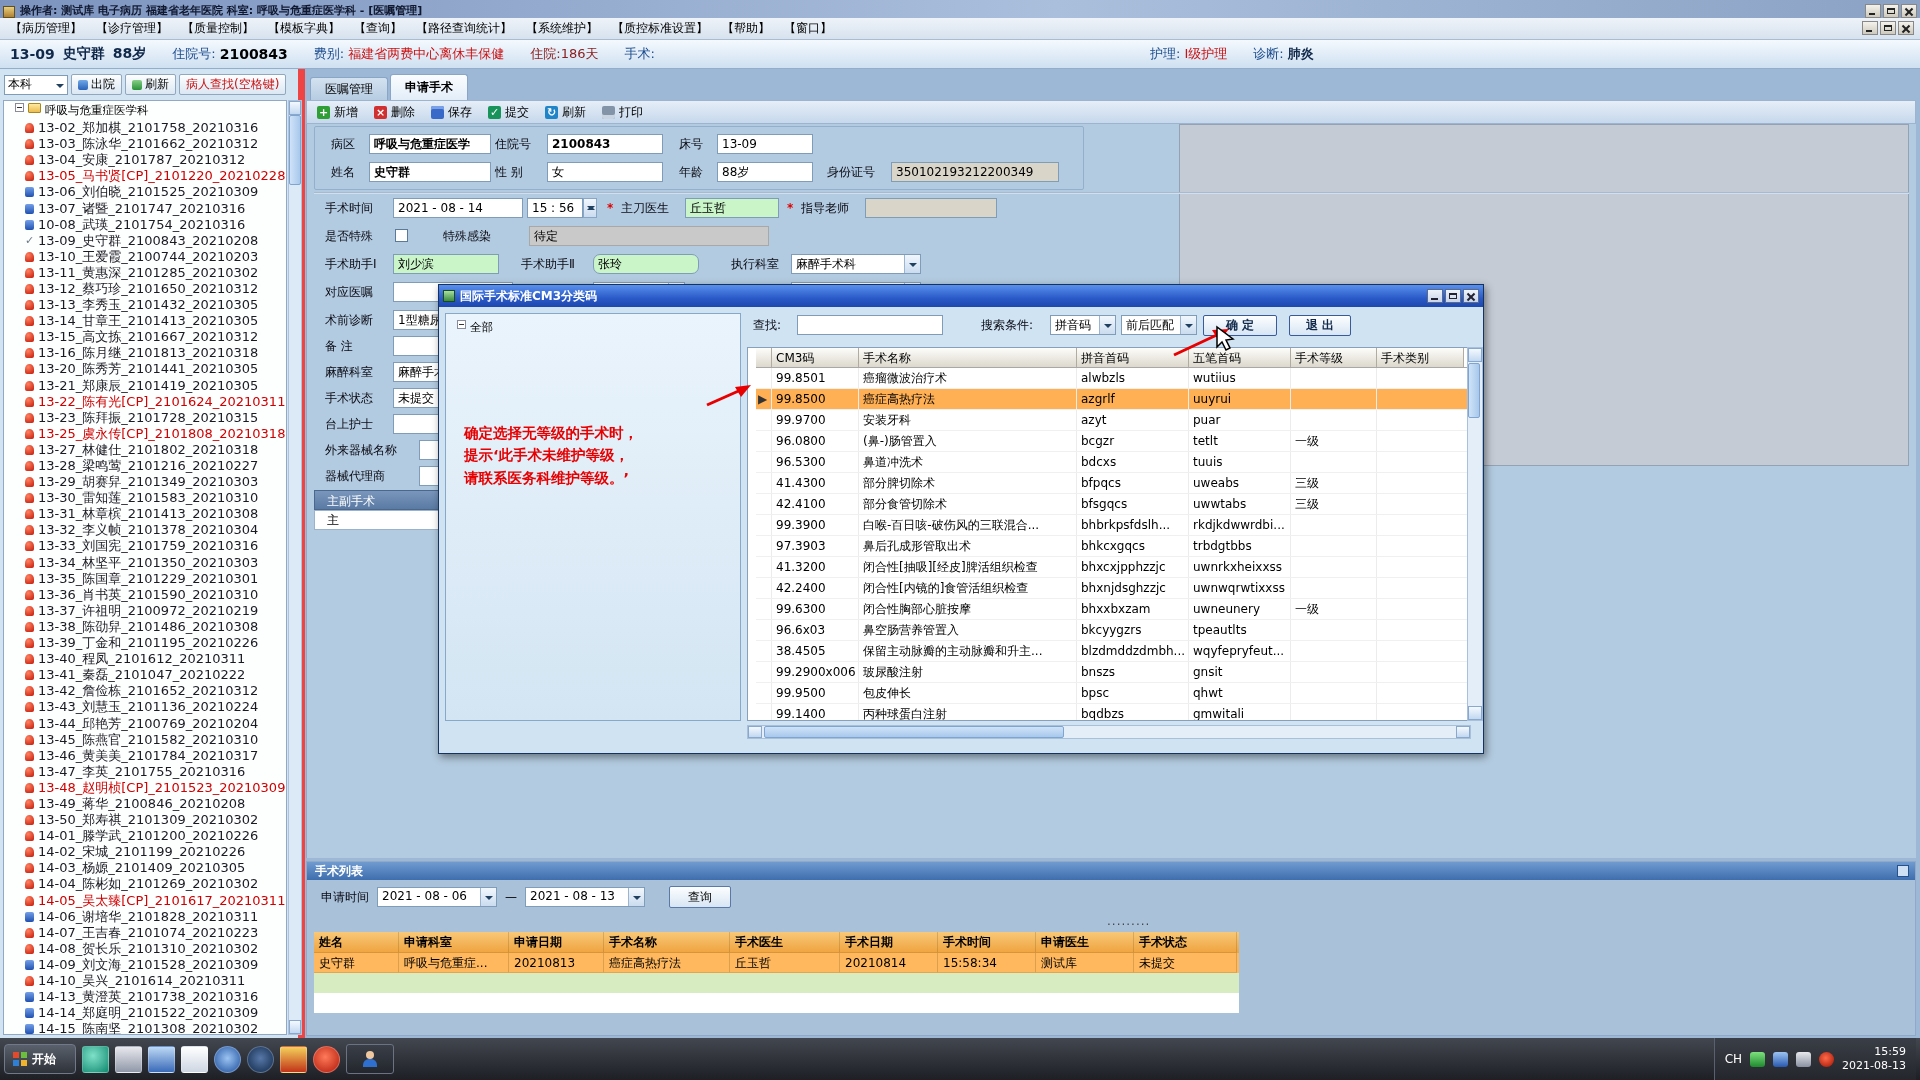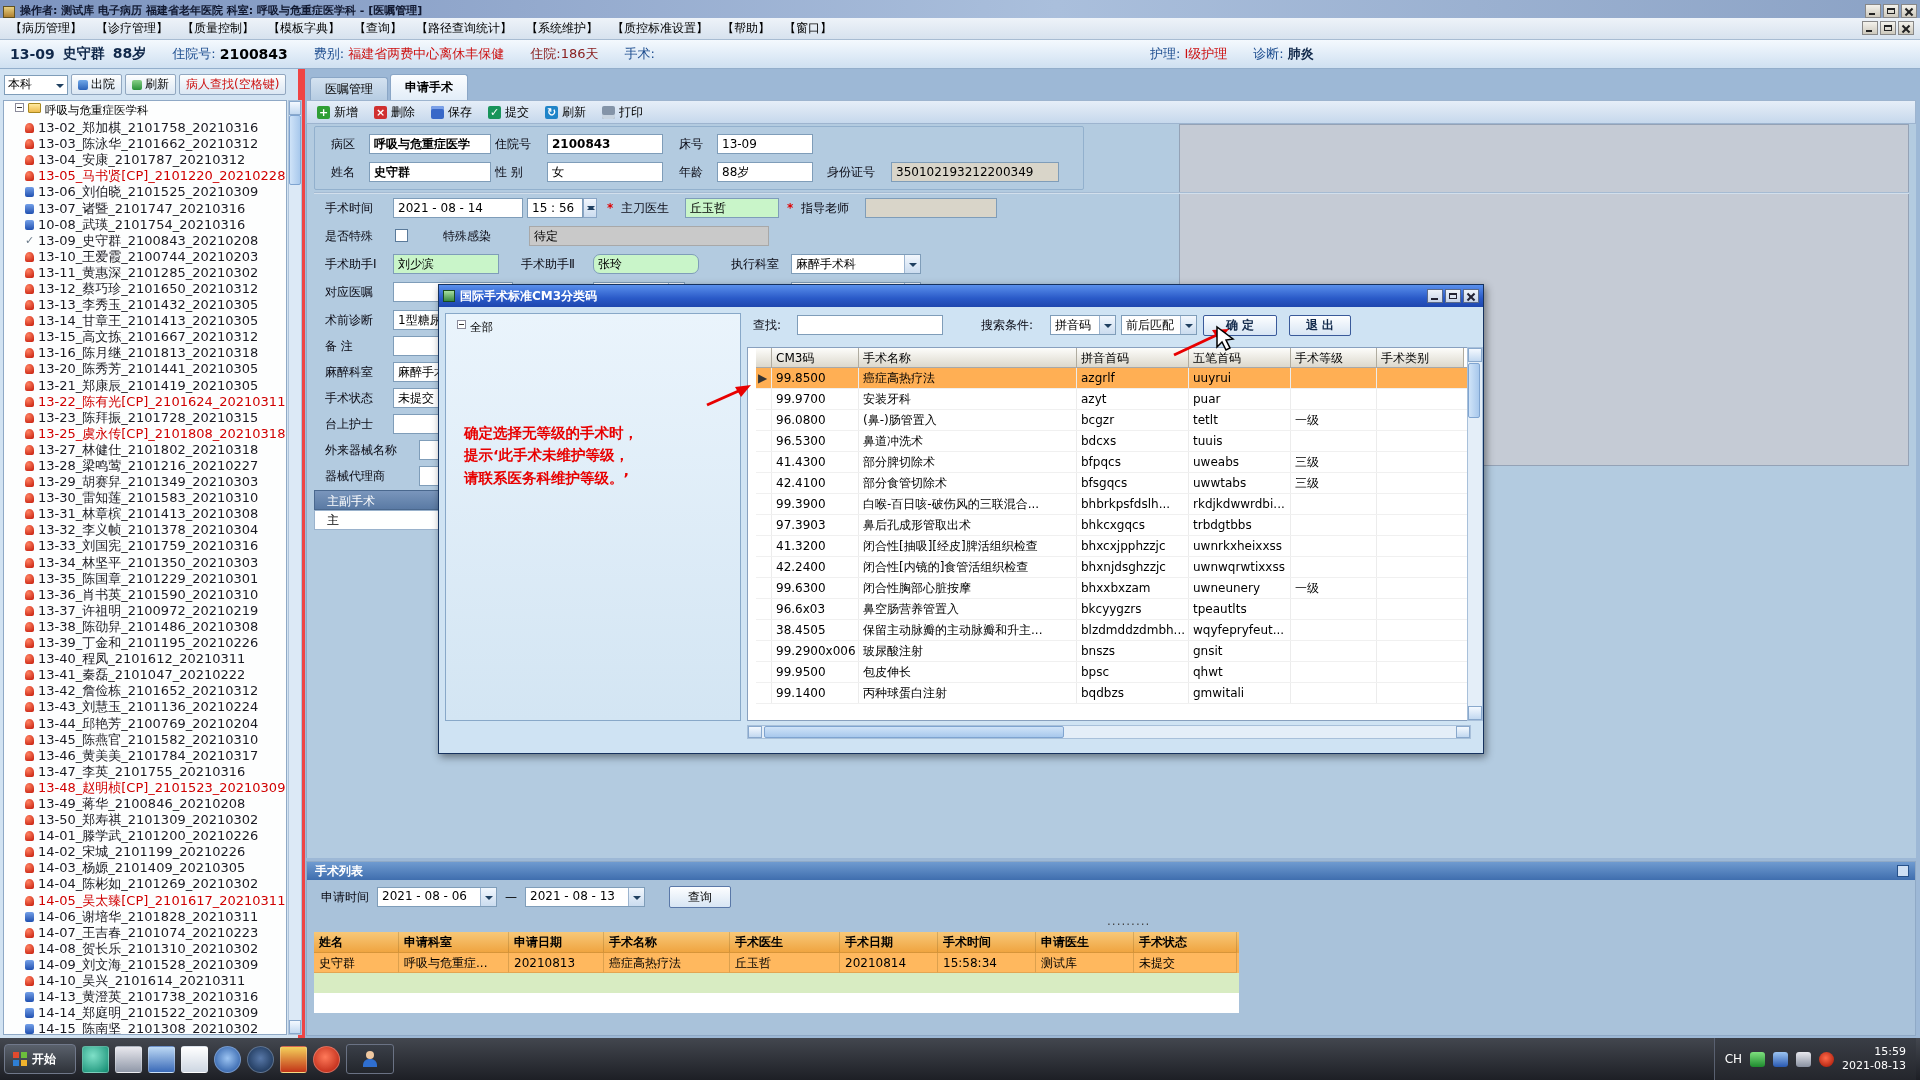--- a/index.html
+++ b/index.html
@@ -726,20 +726,29 @@
         <span class="mcell mc1">CM3码</span>
             <span class="mcell mc2">手术名称</span>
             <span class="mcell mc3">拼音首码</span>
             <span class="mcell mc4">五笔首码</span>
             <span class="mcell mc5">手术等级</span>
             <span class="mcell mc6">手术类别</span>
           </span>
       </div>
       <div>
 
+          <div class="mrow">
+            <span class="mcell mc0"></span>
+            <span class="mcell mc1">99.8501</span>
+            <span class="mcell mc2">癌瘤微波治疗术</span>
+            <span class="mcell mc3">alwbzls</span>
+            <span class="mcell mc4">wutiius</span>
+            <span class="mcell mc5"></span>
+            <span class="mcell mc6"></span>
+          </div>
 
           <div class="mrow sel">
             <span class="mcell mc0">▶</span>
             <span class="mcell mc1">99.8500</span>
             <span class="mcell mc2">癌症高热疗法</span>
             <span class="mcell mc3">azgrlf</span>
             <span class="mcell mc4">uuyrui</span>
             <span class="mcell mc5"></span>
             <span class="mcell mc6"></span>
           </div>

